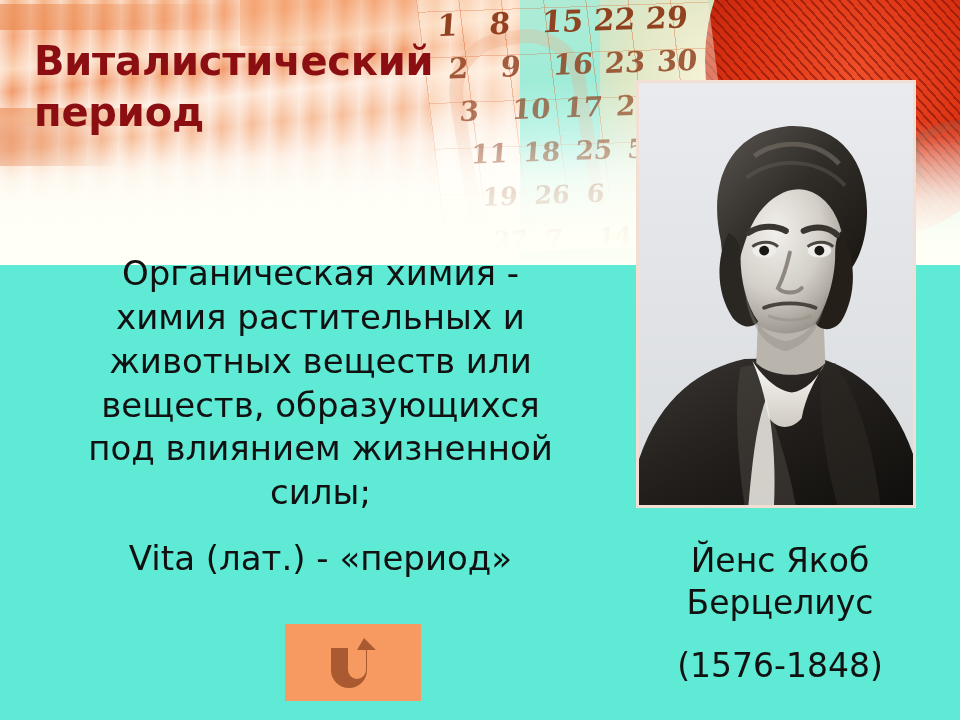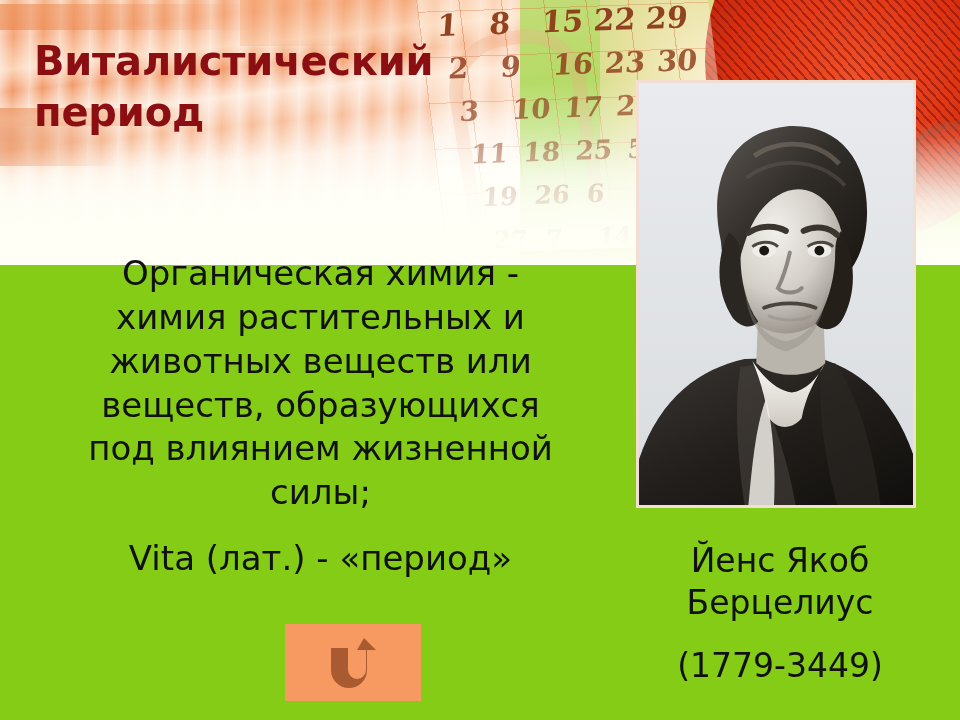--- a/index.html
+++ b/index.html
@@ -10,21 +10,21 @@
   }
   body {
     font-family: "DejaVu Sans", "Liberation Sans", sans-serif;
   }
 
   .slide {
     position: relative;
     width: 960px;
     height: 720px;
     overflow: hidden;
-    background: #84cc16;
+    background: #5eead4;
   }
 
   
   .banner {
     position: absolute;
     left: 0; top: 0;
     width: 960px;
     height: 265px;
     overflow: hidden;
   }
@@ -418,16 +418,16 @@
       <path d="M 108 206 C 112 236 126 258 150 262 C 174 258 188 236 192 206
                C 190 238 176 266 150 272 C 124 266 110 238 108 206 Z" fill="#8f8a82" opacity="0.4"></path>
 
       <rect x="0" y="0" width="280" height="428" fill="none"></rect>
     </svg>
   </div>
 
   <div class="caption">
     <p class="name">Йенс Якоб
 Берцелиус</p>
-    <p class="years">(1779-3449)</p>
+    <p class="years">(1576-1848)</p>
   </div>
 
 </div>
 
 </body></html>

